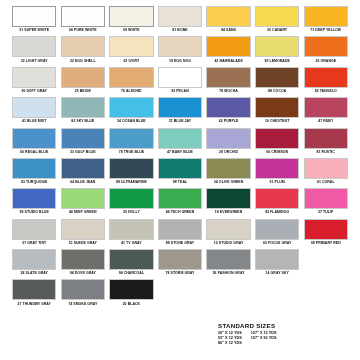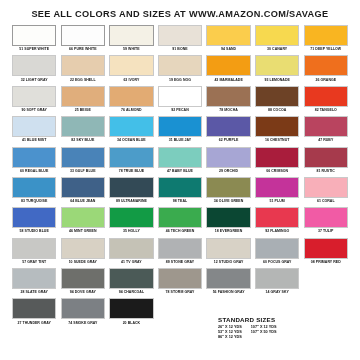--- a/index.html
+++ b/index.html
@@ -83,21 +83,20 @@
     color:#111;
     font-weight:700;
     white-space:nowrap;
   }
 </style>
 </head>
 <body>
 
 <div id="page">
 
-  <div class="header">SEE ALL COLORS AND SIZES AT WWW.AMAZON.COM/SAVAGE</div>
 
   <div class="grid">
       <div class="row">
         <div class="cell">
           <div class="swatch light" style="background: rgb(253, 253, 251);"></div>
           <div class="caption">51 SUPER WHITE</div>
         </div>
         <div class="cell">
           <div class="swatch light" style="background: rgb(253, 253, 253);"></div>
           <div class="caption">66 PURE WHITE</div>

